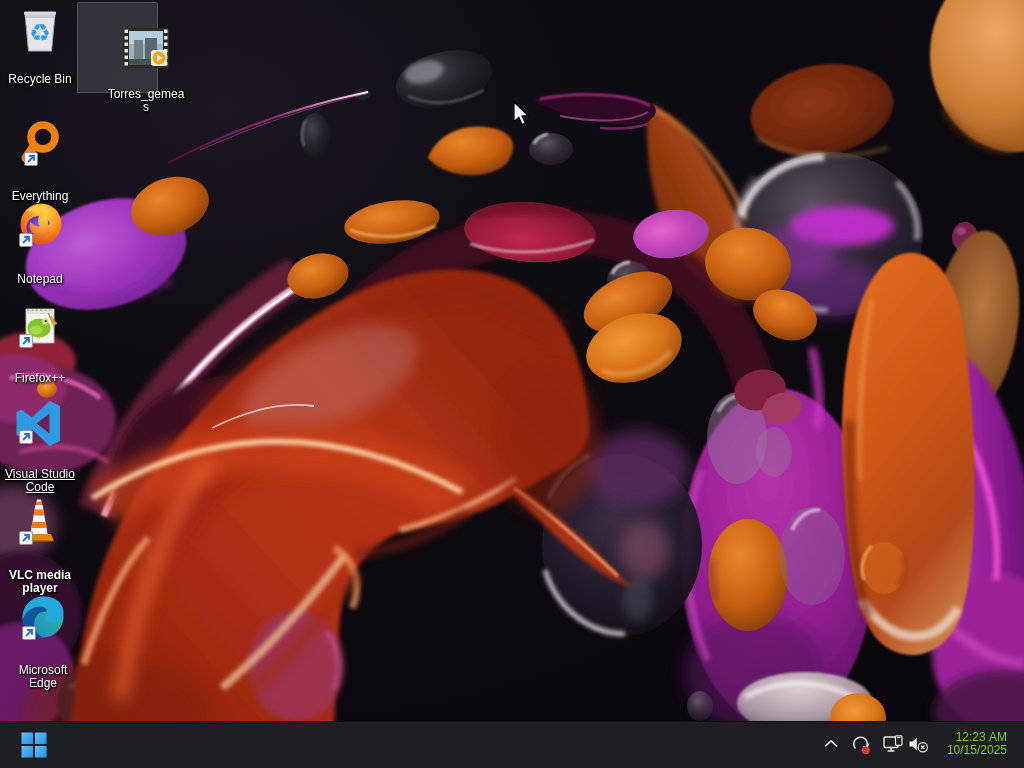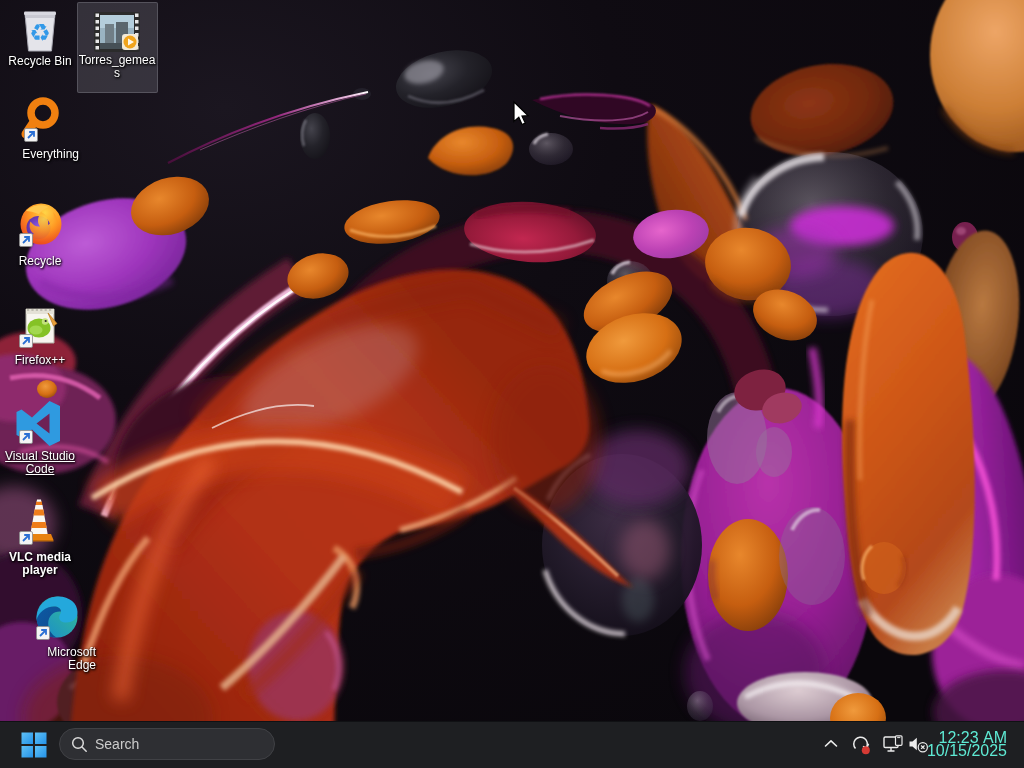--- a/index.html
+++ b/index.html
@@ -1,25 +1,25 @@
 <!DOCTYPE html>
 <html><head>
 <meta charset="utf-8">
 <style>
 html,body{margin:0;padding:0;width:1024px;height:768px;overflow:hidden;background:#0e0b11;font-family:"Liberation Sans",sans-serif;}
 #wall{position:absolute;left:0;top:0;}
 .icon{position:absolute;width:78px;text-align:center;color:#fff;font-size:12px;line-height:12.5px;}
-.icon .lbl{display:block;margin-top:2px;text-shadow:1px 1px 2px #000,0 1px 3px #000;}
+.icon .lbl{display:block;margin-top:20px;text-shadow:1px 1px 2px #000,0 1px 3px #000;}
 .icon svg{display:block;margin:0 auto;}
 #taskbar{position:absolute;left:0;top:721px;width:1024px;height:47px;background:#1e1f22;border-top:1px solid #101114;box-sizing:border-box;}
 #startbtn{position:absolute;left:21px;top:10px;width:26px;height:26px;}
 #searchpill{position:absolute;left:59px;top:6px;width:216px;height:32px;background:#2e2f33;border:1px solid #404145;border-radius:17px;box-sizing:border-box;color:#cccccc;font-size:14px;line-height:30px;}
 #searchpill .mag{position:absolute;left:11px;top:7px;}
 #searchpill .stxt{position:absolute;left:35px;top:0px;}
-#clock{position:absolute;right:17px;top:9px;text-align:right;font-size:16px;line-height:13px;color:#5eead4;}
+#clock{position:absolute;right:17px;top:9px;text-align:right;font-size:12px;line-height:13px;color:#84cc16;}
 .trayic{position:absolute;}
 #cursor{position:absolute;left:511px;top:100px;}
 .sel{position:absolute;left:77px;top:2px;width:79px;height:89px;background:rgba(125,125,135,0.30);border:1px solid rgba(170,170,180,0.28);border-radius:2px;}
 </style>
 </head>
 <body>
 <svg id="wall" width="1024" height="768" viewBox="0 0 1024 768">
     <defs>
 <radialGradient id="bgfade" cx="22%" cy="14%" r="95%">
 <stop offset="0%" stop-color="#1b1620"></stop>
@@ -270,21 +270,21 @@
 <div class="sel"></div>
 <div class="icon" style="left:1px;top:7px;">
 <svg width="44" height="46" viewBox="0 0 44 46">
 <path d="M 7 7 L 37 7 L 33.5 44 L 10.5 44 Z" fill="#e4e4ea" stroke="#a8a8b2" stroke-width="1"></path>
 <path d="M 7 7 L 37 7 L 36.6 11 L 7.4 11 Z" fill="#c9c9d2"></path>
 <rect x="6" y="4.5" width="32" height="3.5" rx="1.2" fill="#d8d8e0"></rect>
 <text x="22" y="34" font-size="24" text-anchor="middle" fill="#3399e8">♻</text>
 </svg>
 <span class="lbl">Recycle Bin</span>
 </div>
-<div class="icon" style="left:78px;top:12px;">
+<div class="icon" style="left:78px;top:28px;padding-left:29px;">
 <svg width="46" height="40" viewBox="0 0 46 40">
 <rect x="0" y="0" width="46" height="40" rx="2" fill="#2b2b2b"></rect>
 <rect x="6" y="3" width="34" height="34" fill="#9ab4c2"></rect>
 <rect x="6" y="3" width="34" height="13" fill="#b4cedc"></rect>
 <rect x="11" y="12" width="9" height="22" fill="#707e86"></rect>
 <rect x="22" y="10" width="12" height="24" fill="#5a666e"></rect>
 <rect x="6" y="31" width="34" height="6" fill="#465056"></rect>
 <rect x="1.5" y="1.5" width="3.5" height="3.5" fill="#e8e8e8"></rect>
       <rect x="1.5" y="8" width="3.5" height="3.5" fill="#e8e8e8"></rect>
       <rect x="1.5" y="14.5" width="3.5" height="3.5" fill="#e8e8e8"></rect>
@@ -296,21 +296,21 @@
       <rect x="41" y="14.5" width="3.5" height="3.5" fill="#e8e8e8"></rect>
       <rect x="41" y="21" width="3.5" height="3.5" fill="#e8e8e8"></rect>
       <rect x="41" y="27.5" width="3.5" height="3.5" fill="#e8e8e8"></rect>
       <rect x="41" y="34" width="3.5" height="3.5" fill="#e8e8e8"></rect>
 <rect x="28" y="22" width="16" height="16" rx="3" fill="#f2ead8"></rect>
 <circle cx="36" cy="30" r="6.5" fill="#f0a41c"></circle>
 <path d="M 34 26.5 L 40 30 L 34 33.5 Z" fill="#fff8e8"></path>
 </svg>
 <span class="lbl">Torres_gemea<br>s</span>
 </div>
-<div class="icon" style="left:1px;top:96px;text-align:right;">
+<div class="icon" style="left:1px;top:120px;">
 <svg width="50" height="50" viewBox="0 0 50 50">
 <circle cx="28" cy="17" r="12" fill="none" stroke="#f08010" stroke-width="7.5"></circle>
 <path d="M 19 26 L 11 38" stroke="#f08010" stroke-width="9" stroke-linecap="round"></path>
 <rect x="9.5" y="32.5" width="13" height="13" rx="1.5" fill="#f4f4f4" stroke="#8a8a8a" stroke-width="0.8"></rect>
 <path d="M 13 42 L 19 36 M 14.2 36 L 19 36 L 19 40.8" stroke="#2a6fd4" stroke-width="1.8" fill="none"></path>
 </svg>
 <span class="lbl">Everything</span>
 </div>
 <div class="icon" style="left:1px;top:201px;">
 <svg width="50" height="52" viewBox="0 0 50 52">
@@ -325,21 +325,21 @@
           <stop offset="100%" stop-color="#5c2ea0"></stop>
         </radialGradient>
 </defs>
 <circle cx="26" cy="23" r="20.5" fill="url(#ffb)"></circle>
 <ellipse cx="23.5" cy="26.5" rx="12" ry="11.5" fill="url(#ffp)"></ellipse>
 <path d="M 26 11 C 31 13 34 18 33 24 C 38 21 40 16 38 11 C 42 15 44 21 43 26 C 41 36 33 43 24 42.5 C 15 42 8.5 36 7 28 C 10 32 15 34 19 33 C 15 30 13.5 25 15.5 20.5 C 18 24 21 26 25 25.5 C 22 22 22.5 16 26 11 Z" fill="url(#ffb)" opacity="0.92"></path>
 <path d="M 11 10 C 16 4.5 26 2.5 33.5 6 C 29 8 26.5 9.5 23.5 13 C 19 11 14 10 11 10 Z" fill="#ffc94f"></path>
 <rect x="4.5" y="32.5" width="13" height="13" rx="1.5" fill="#f4f4f4" stroke="#8a8a8a" stroke-width="0.8"></rect>
 <path d="M 8 42 L 14 36 M 9.2 36 L 14 36 L 14 40.8" stroke="#2a6fd4" stroke-width="1.8" fill="none"></path>
 </svg>
-<span class="lbl">Recycle</span>
+<span class="lbl">Notepad</span>
 </div>
 <div class="icon" style="left:1px;top:302px;">
 <svg width="50" height="50" viewBox="0 0 50 50">
 <path d="M 11 7 L 39 7 L 39 41 L 11 41 Z" fill="#f7f5ef" stroke="#b0ada2" stroke-width="1"></path>
 <path d="M 11 7 L 39 7 L 39 12 L 11 12 Z" fill="#e4e1d6"></path>
 <path d="M 12 8 L 38 8" stroke="#9a978c" stroke-width="1" stroke-dasharray="2.2 2.2"></path>
 <ellipse cx="24" cy="26" rx="11.5" ry="9.5" fill="#85c226"></ellipse>
 <ellipse cx="21" cy="28" rx="6.5" ry="4.5" fill="#a2d84e"></ellipse>
 <circle cx="30" cy="19.5" r="3.2" fill="#c2e27a"></circle>
 <circle cx="30.7" cy="19" r="1.1" fill="#2a2a2a"></circle>
@@ -364,21 +364,21 @@
 <path d="M 17.4 23 L 30.6 23 L 31.8 29 L 16.2 29 Z" fill="#ef7d1a"></path>
 <path d="M 21.3 2.2 L 26.7 2.2 L 27.3 6 L 20.7 6 Z" fill="#ef7d1a"></path>
 <path d="M 22 0.5 L 26 0.5 L 26.4 2.8 L 21.6 2.8 Z" fill="#faf8f2"></path>
 <path d="M 12 35 L 36 35 L 38.5 41 L 9.5 41 Z" fill="#e8820e"></path>
 <path d="M 9.5 41 L 38.5 41 L 38.5 42.5 L 9.5 42.5 Z" fill="#c06a08"></path>
 <rect x="4.5" y="32.5" width="13" height="13" rx="1.5" fill="#f4f4f4" stroke="#8a8a8a" stroke-width="0.8"></rect>
 <path d="M 8 42 L 14 36 M 9.2 36 L 14 36 L 14 40.8" stroke="#2a6fd4" stroke-width="1.8" fill="none"></path>
 </svg>
 <span class="lbl">VLC media<br>player</span>
 </div>
-<div class="icon" style="left:18px;top:594px;text-align:right;">
+<div class="icon" style="left:4px;top:594px;">
 <svg width="50" height="50" viewBox="0 0 50 50">
 <defs>
 <linearGradient id="edg1" x1="0%" y1="100%" x2="100%" y2="0%">
           <stop offset="0%" stop-color="#1988d0"></stop>
           <stop offset="100%" stop-color="#35c08e"></stop>
         </linearGradient>
 <linearGradient id="edg2" x1="0%" y1="0%" x2="100%" y2="100%">
           <stop offset="0%" stop-color="#0c59a4"></stop>
           <stop offset="100%" stop-color="#114a8b"></stop>
         </linearGradient>
@@ -402,27 +402,20 @@
         <linearGradient id="winb" x1="0%" y1="0%" x2="100%" y2="100%">
           <stop offset="0%" stop-color="#5fc1f7"></stop>
           <stop offset="100%" stop-color="#2492e8"></stop>
         </linearGradient>
       </defs>
 <rect x="0.5" y="0.5" width="11.5" height="11.5" fill="url(#winb)"></rect>
 <rect x="14" y="0.5" width="11.5" height="11.5" fill="url(#winb)"></rect>
 <rect x="0.5" y="14" width="11.5" height="11.5" fill="url(#winb)"></rect>
 <rect x="14" y="14" width="11.5" height="11.5" fill="url(#winb)"></rect>
 </svg>
-<div id="searchpill">
-<svg class="mag" width="17" height="17" viewBox="0 0 17 17" style="position:absolute;left:11px;top:7px;">
-<circle cx="7" cy="7" r="5.3" fill="none" stroke="#dadada" stroke-width="1.5"></circle>
-<path d="M 11 11 L 15.2 15.2" stroke="#dadada" stroke-width="1.5" stroke-linecap="round"></path>
-</svg>
-<span class="stxt">Search</span>
-</div>
 <svg class="trayic" style="left:824px;top:15px;" width="14" height="14" viewBox="0 0 14 14">
 <path d="M 1.5 9 L 7 3.8 L 12.5 9" stroke="#ececec" stroke-width="1.6" fill="none" stroke-linecap="round" stroke-linejoin="round"></path>
 </svg>
 <svg class="trayic" style="left:851px;top:12px;" width="22" height="22" viewBox="0 0 22 22">
 <path d="M 4.5 14.5 A 6.8 6.8 0 1 1 15.5 13.2" stroke="#ececec" stroke-width="1.5" fill="none"></path>
 <path d="M 17.6 9.8 L 16 13.8 L 11.9 12.4" stroke="#ececec" stroke-width="1.4" fill="none" stroke-linejoin="round"></path>
 <circle cx="14.8" cy="16.2" r="4" fill="#d63a34"></circle>
 </svg>
 <svg class="trayic" style="left:883px;top:13px;" width="21" height="20" viewBox="0 0 21 20">
 <rect x="1" y="2" width="14" height="10.5" rx="1.2" fill="none" stroke="#ececec" stroke-width="1.4"></rect>

